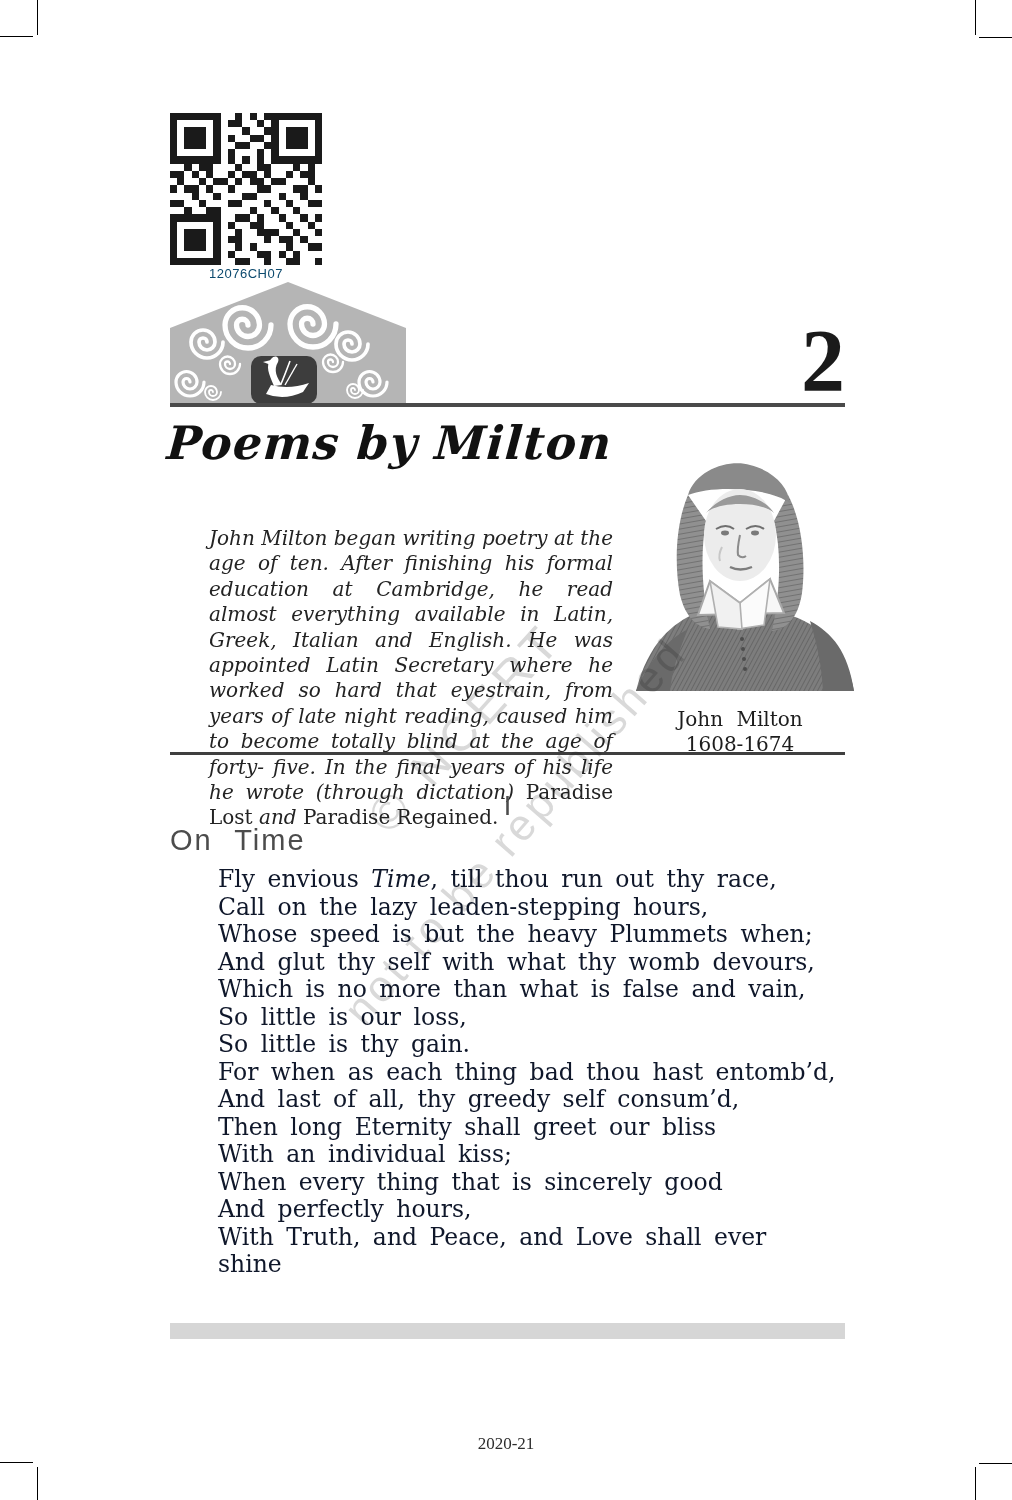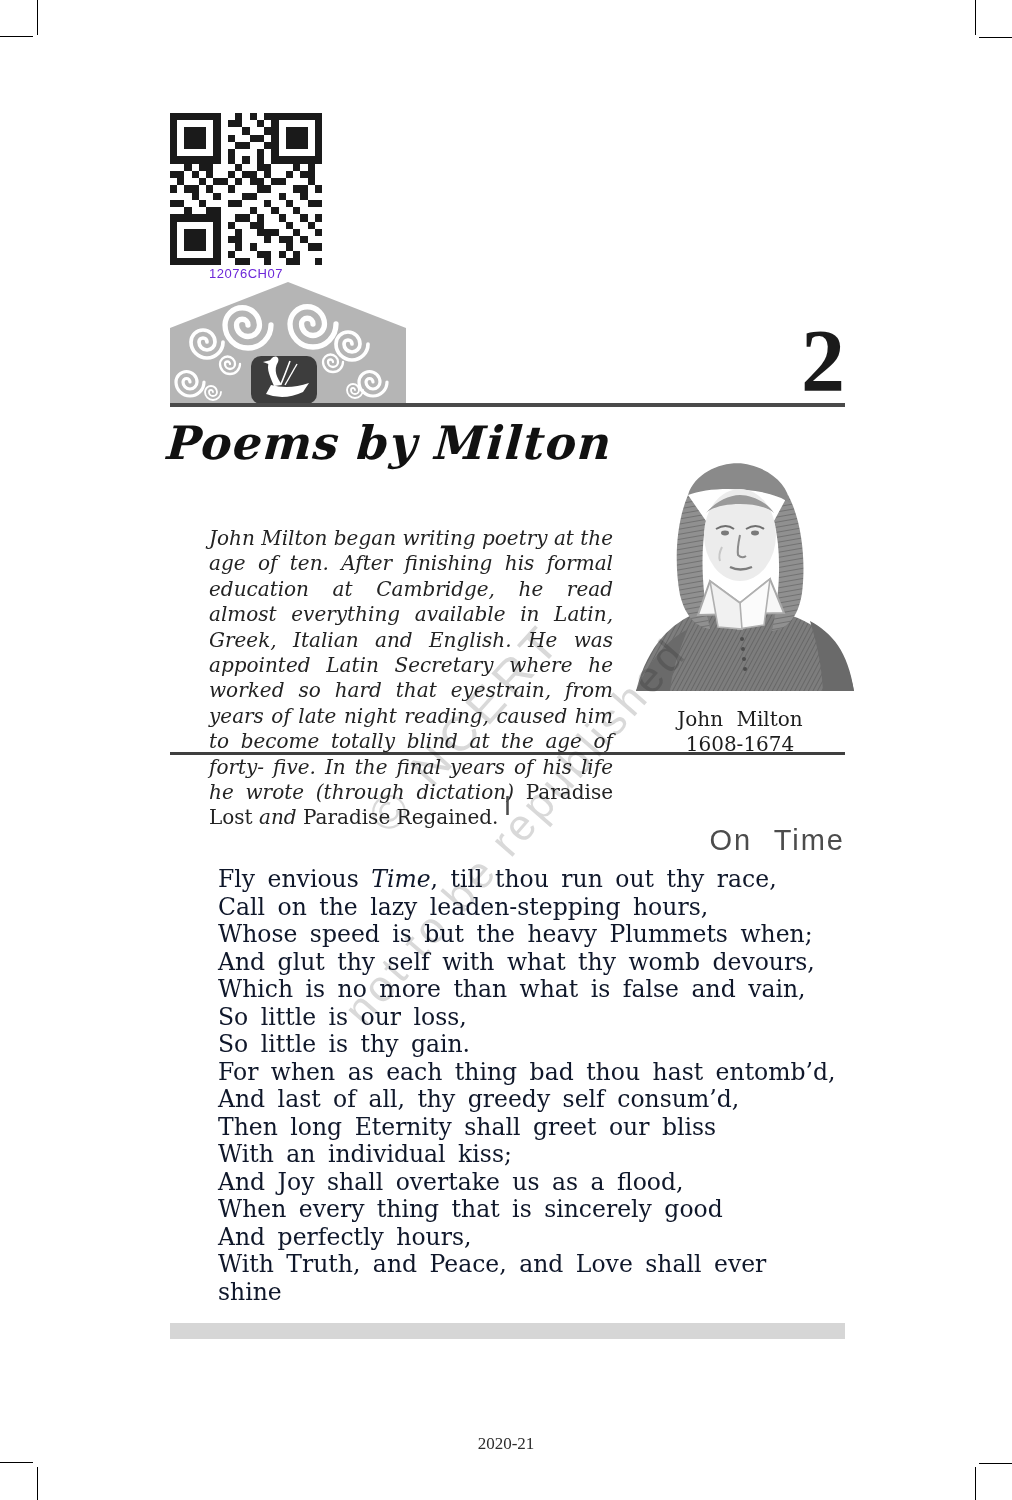--- a/index.html
+++ b/index.html
@@ -5,21 +5,21 @@
   html,body{margin:0;padding:0;background:#ffffff;}
   .page{position:relative;width:1012px;height:1500px;background:#ffffff;overflow:hidden;
         font-family:"DejaVu Serif", serif;color:#1c1c1c;}
 
   
   .crop{position:absolute;background:#000;}
 
   
   .qr{position:absolute;left:170px;top:113px;width:152px;height:152px;}
   .qr-label{position:absolute;left:170px;top:266px;width:152px;text-align:center;
-            font-family:"Liberation Sans", sans-serif;font-size:13px;color:#6d28d9;letter-spacing:.5px;}
+            font-family:"Liberation Sans", sans-serif;font-size:13px;color:#0c4a6e;letter-spacing:.5px;}
 
   
   .house{position:absolute;left:170px;top:282px;width:236px;height:122px;}
   .chapter-num{position:absolute;left:760px;top:318px;width:85px;text-align:right;
                font-family:"Liberation Serif", serif;font-weight:700;font-size:88px;line-height:86px;color:#1a1a1a;}
   .rule{position:absolute;left:170px;width:675px;background:#3f3f3f;}
   .rule-top{top:403px;height:4px;background:#4a4a4a;}
   .rule-mid{top:752px;height:3px;}
 
   .title{position:absolute;left:167px;top:416px;margin:0;font-family:"DejaVu Serif", serif;
@@ -31,21 +31,21 @@
   .it{font-style:italic;}
   .rm{font-style:normal;}
 
   .portrait{position:absolute;left:618px;top:443px;width:244px;height:248px;}
   .caption{position:absolute;left:618px;top:707px;width:244px;text-align:center;
            font-size:20px;line-height:25px;color:#1d1d1d;}
   .caption .nm{word-spacing:7px;}
 
   .sec-num{position:absolute;left:170px;top:791px;width:675px;text-align:center;
            font-family:"Liberation Sans", sans-serif;font-size:27px;color:#4c4c4c;}
-  .sec-title{position:absolute;left:170px;top:824px;width:675px;text-align:right;
+  .sec-title{position:absolute;left:170px;top:824px;width:675px;text-align:left;
              font-family:"Liberation Sans", sans-serif;font-size:29px;letter-spacing:2px;
              word-spacing:12px;color:#4c4c4c;}
 
   .poem{position:absolute;left:218px;top:866px;width:620px;font-size:23.5px;line-height:27.5px;
         word-spacing:5px;color:#0f172a;}
 
   .graybar{position:absolute;left:170px;top:1323px;width:675px;height:16px;background:#d6d6d6;}
 
   .footer{position:absolute;left:0;top:1434px;width:1012px;text-align:center;
           font-family:Liberation Serif, serif;font-size:17px;color:#2d2d2d;}
@@ -188,21 +188,20 @@
       <div>Call on the lazy leaden-stepping hours,</div>
       <div>Whose speed is but the heavy Plummets when;</div>
       <div>And glut thy self with what thy womb devours,</div>
       <div>Which is no more than what is false and vain,</div>
       <div>So little is our loss,</div>
       <div>So little is thy gain.</div>
       <div>For when as each thing bad thou hast entomb’d,</div>
       <div>And last of all, thy greedy self consum’d,</div>
       <div>Then long Eternity shall greet our bliss</div>
       <div>With an individual kiss;</div>
-      <div>And Joy shall overtake us as a flood,</div>
       <div>When every thing that is sincerely good</div>
       <div>And perfectly hours,</div>
       <div>With Truth, and Peace, and Love shall ever shine</div>
     </div>
 
     <div class="graybar"></div>
     <div class="footer">2020-21</div>
   </div>
 
   <div class="wm wm1">© NCERT</div>

